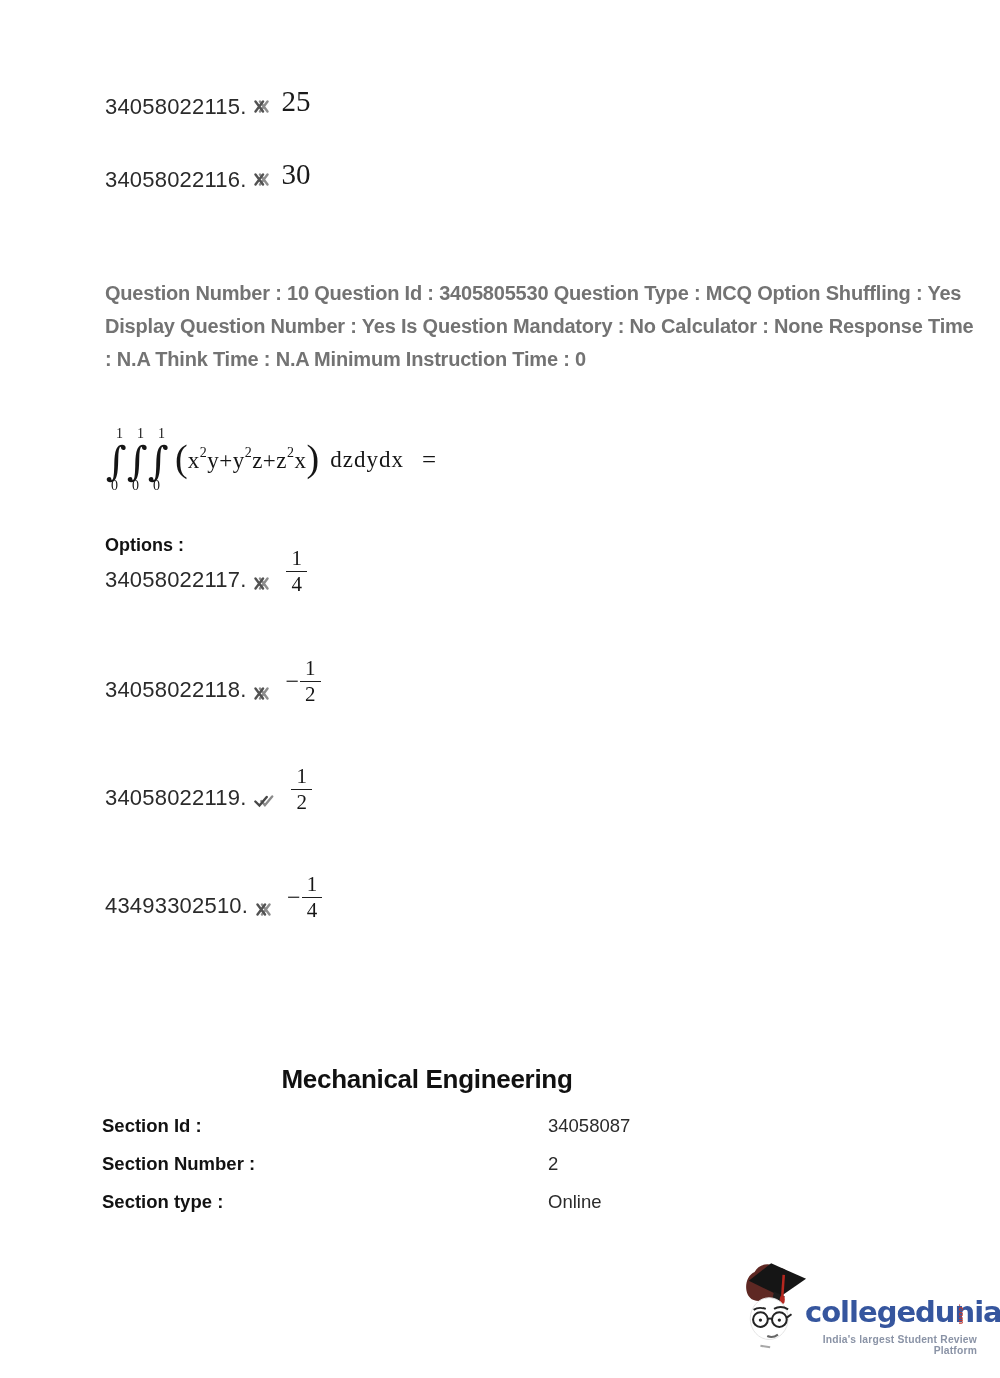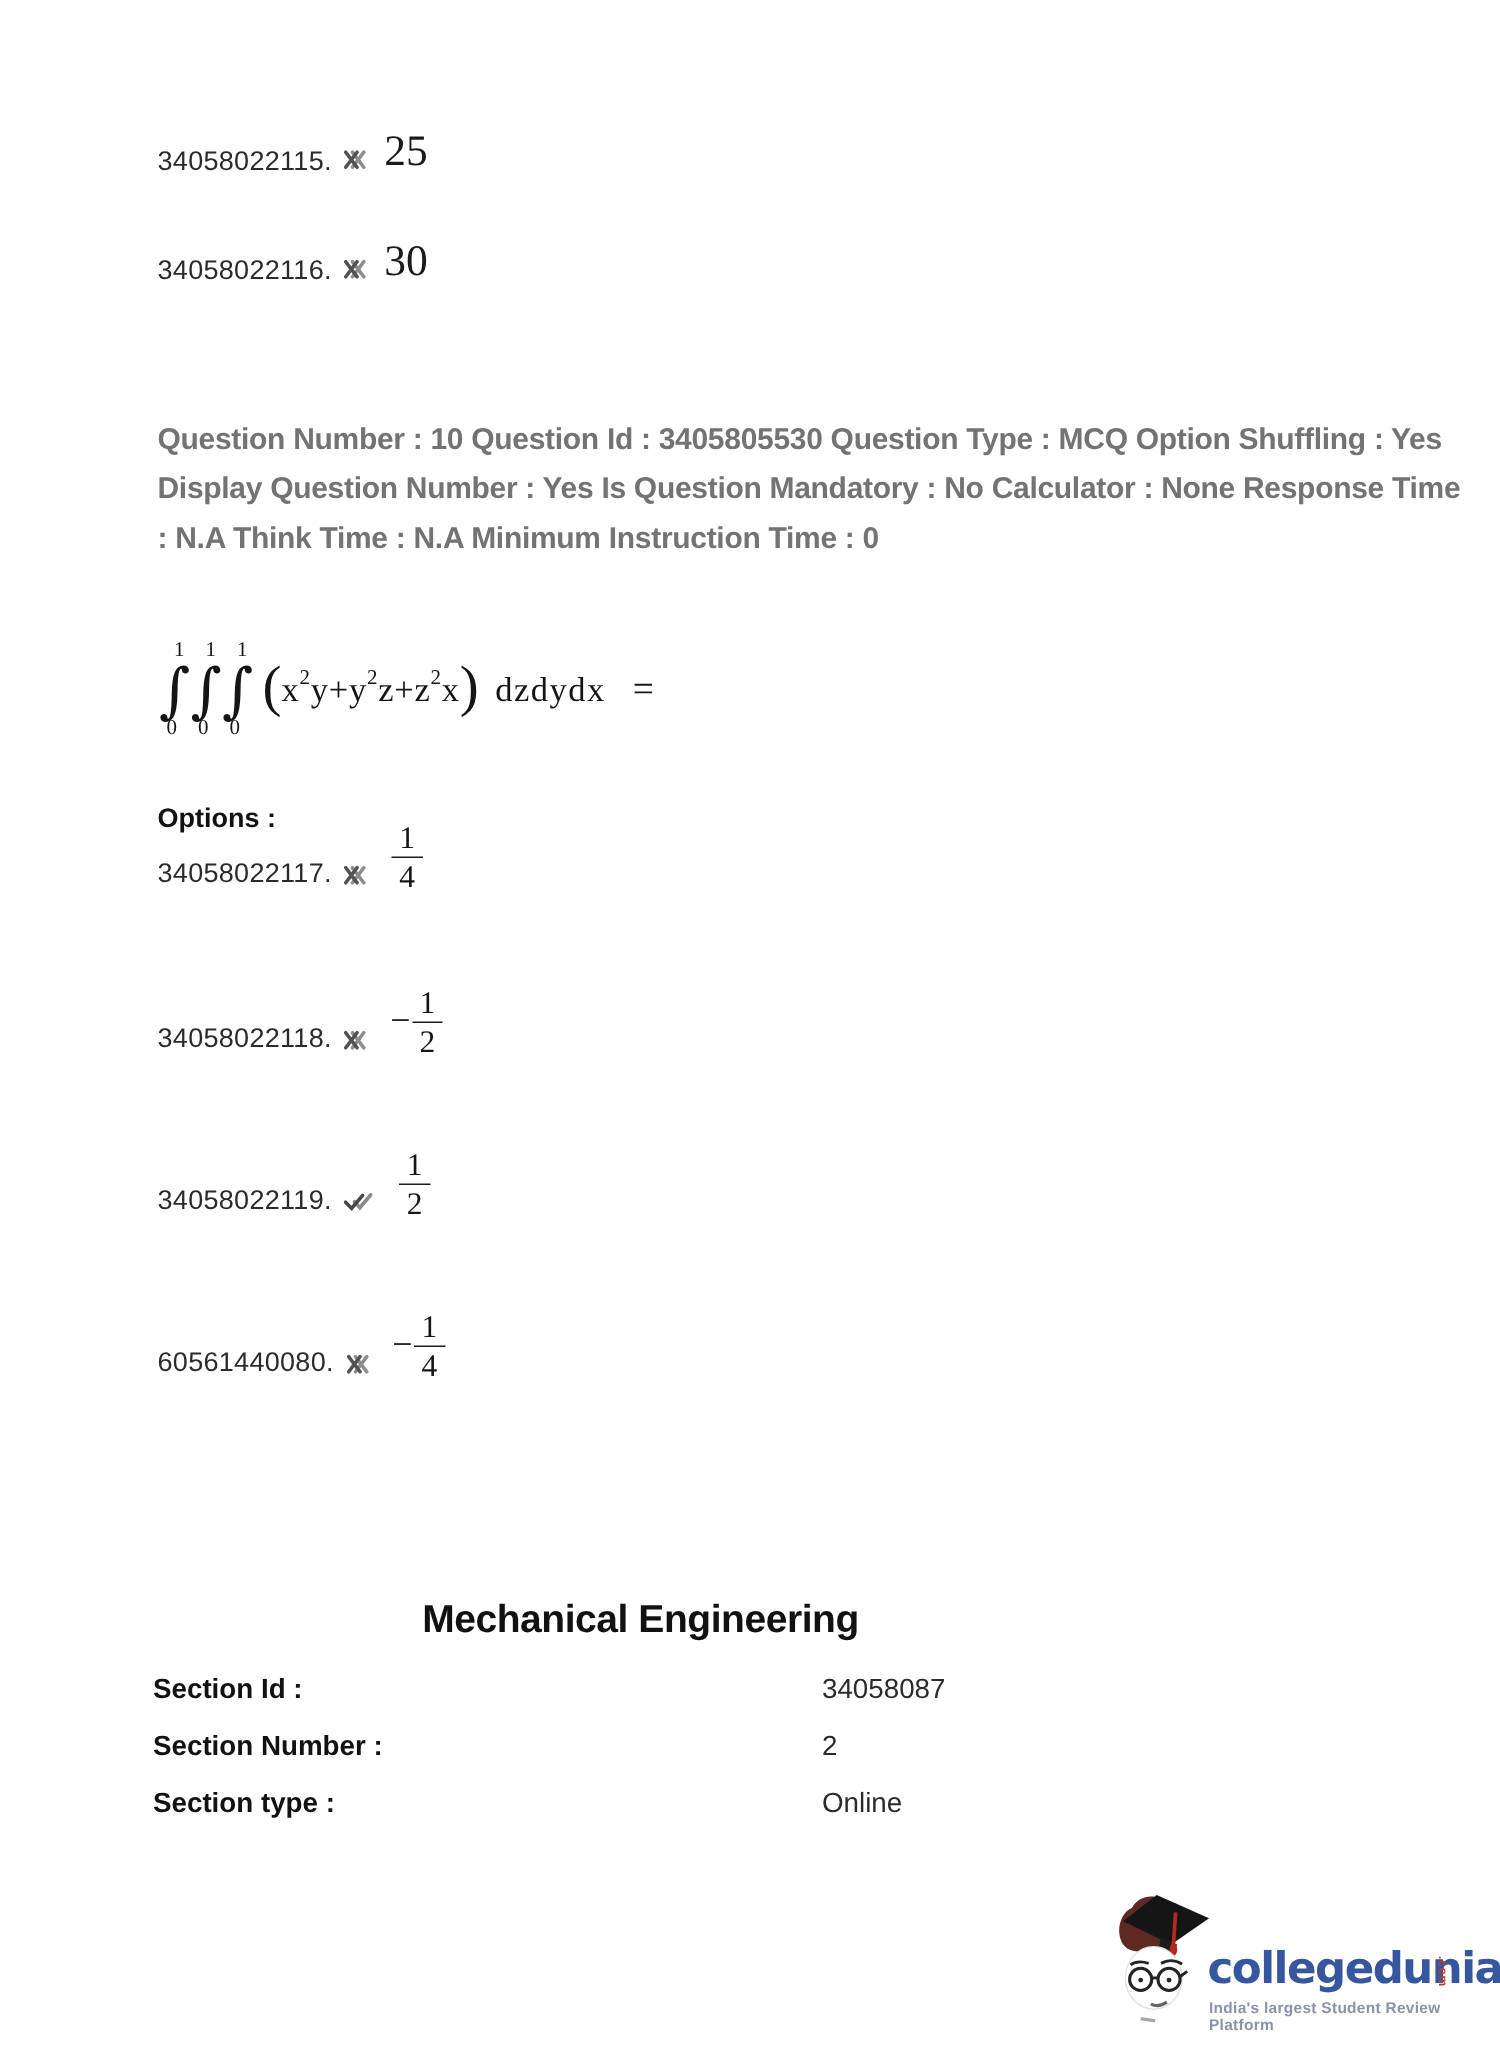--- a/index.html
+++ b/index.html
@@ -2,21 +2,21 @@
 <html><head>
 <meta charset="utf-8">
 <style>
   html,body{margin:0;padding:0;background:#ffffff;}
   .page{
     position:relative;width:1000px;height:1378px;background:#ffffff;
     font-family:"Liberation Sans","DejaVu Sans",sans-serif;color:#1c1c1c;overflow:hidden;
   }
   
   .prev-opt{position:absolute;left:105px;display:flex;align-items:baseline;}
-  .opt-id{font-size:18px;color:#2b2b2b;letter-spacing:0.2px;}
+  .opt-id{font-size:22px;color:#2b2b2b;letter-spacing:0.2px;}
   .mark-ic{display:inline-flex;margin-left:8px;align-self:center;position:relative;top:2px;}
   .prev-val{font-family:"Liberation Serif","DejaVu Serif",serif;font-size:29px;color:#1a1a1a;margin-left:12px;position:relative;top:-3px;}
   
   .meta{position:absolute;left:105px;top:277px;font-weight:700;font-size:20px;color:#737373;letter-spacing:-0.2px;}
   .meta .mline{line-height:33px;white-space:nowrap;}
   .marks{position:absolute;left:105px;top:384px;font-weight:700;font-size:17.5px;color:#121212;letter-spacing:-0.2px;line-height:30px;}
   
   .formula{position:absolute;left:106px;top:424px;display:flex;align-items:center;height:72px;
     font-family:"Liberation Serif","DejaVu Serif",serif;color:#151515;}
   .int-unit{display:flex;flex-direction:column;align-items:center;width:21px;}
@@ -45,21 +45,21 @@
     font-weight:700;font-size:26px;color:#111;letter-spacing:-0.3px;}
   .sec-row-label{position:absolute;left:102px;font-weight:700;font-size:18.5px;color:#121212;}
   .sec-row-value{position:absolute;left:548px;font-size:18.5px;color:#2b2b2b;}
   
   .logo{position:absolute;left:742px;top:1262px;width:235px;height:95px;}
   .mascot{position:absolute;left:0;top:0;}
   .brand{position:absolute;left:63px;top:33px;font-family:"DejaVu Sans",sans-serif;
     font-weight:700;font-size:29px;letter-spacing:-1px;}
   .tld{position:absolute;left:215px;top:42px;font-size:8px;font-weight:700;
     writing-mode:vertical-rl;letter-spacing:0.5px;}
-  .tagline{position:absolute;left:64px;top:72px;font-size:10.3px;font-weight:700;letter-spacing:0.2px;}
+  .tagline{position:absolute;left:64px;top:72px;font-size:10.3px;font-weight:700;letter-spacing:0.2px;text-align:right;}
 </style>
 </head>
 <body>
 
 <div class="page">
 
   <div class="prev-opt" style="top:88px;">
     <span class="opt-id">34058022115.</span>
     <span class="mark-ic">
       <svg width="15" height="13" viewBox="0 0 15 13">
@@ -164,21 +164,21 @@
     <span class="frac-wrap">
       <span class="minus"></span>
       <span class="vfrac">
         <span class="num">1</span>
         <span class="den">2</span>
       </span>
     </span>
   </div>
 
   <div class="option" style="top:872px;">
-    <span class="opt-id">60561440080.</span>
+    <span class="opt-id">43493302510.</span>
     <span class="mark-ic">
       <svg width="15" height="13" viewBox="0 0 15 13">
           <path d="M6 1.5 L13.5 11.5 M13.5 1.5 L6 11.5" stroke="#8d8d8d" stroke-width="2.4" stroke-linecap="round" fill="none"></path>
           <path d="M1.5 1.5 L9 11.5 M9 1.5 L1.5 11.5" stroke="#525252" stroke-width="2.4" stroke-linecap="round" fill="none"></path>
         </svg>
     </span>
 
     <span class="frac-wrap">
       <span class="minus">−</span>
       <span class="vfrac">

